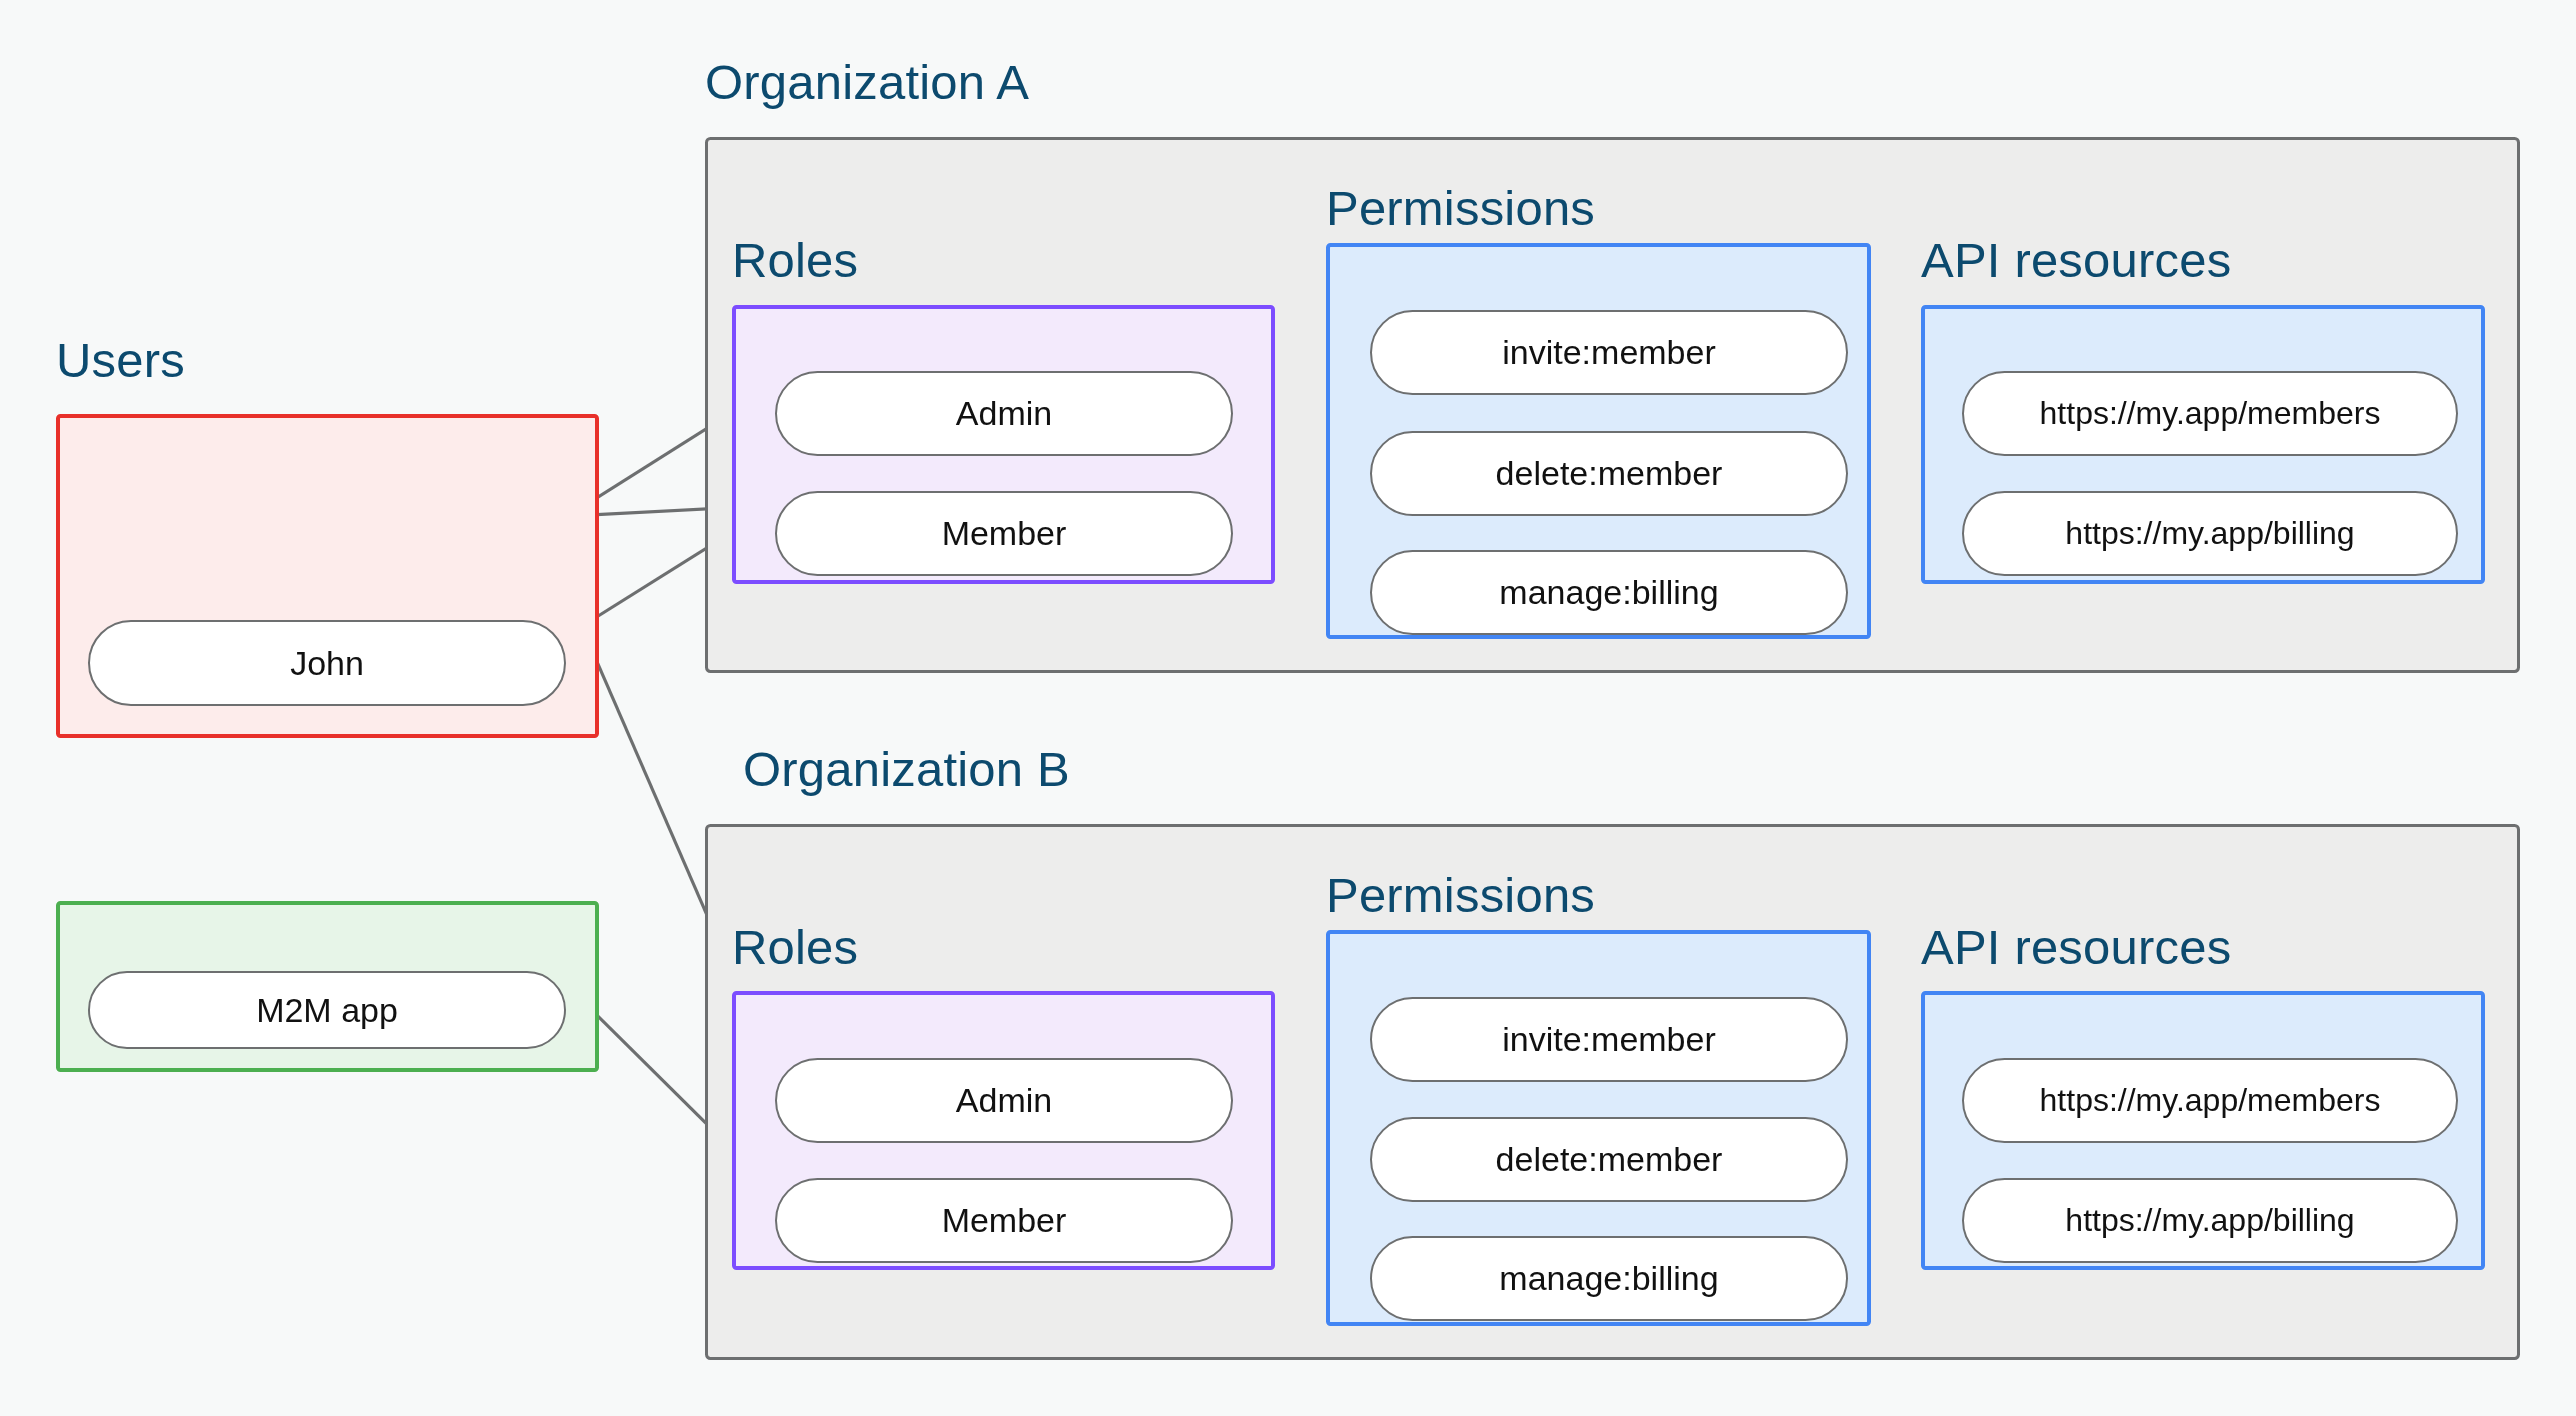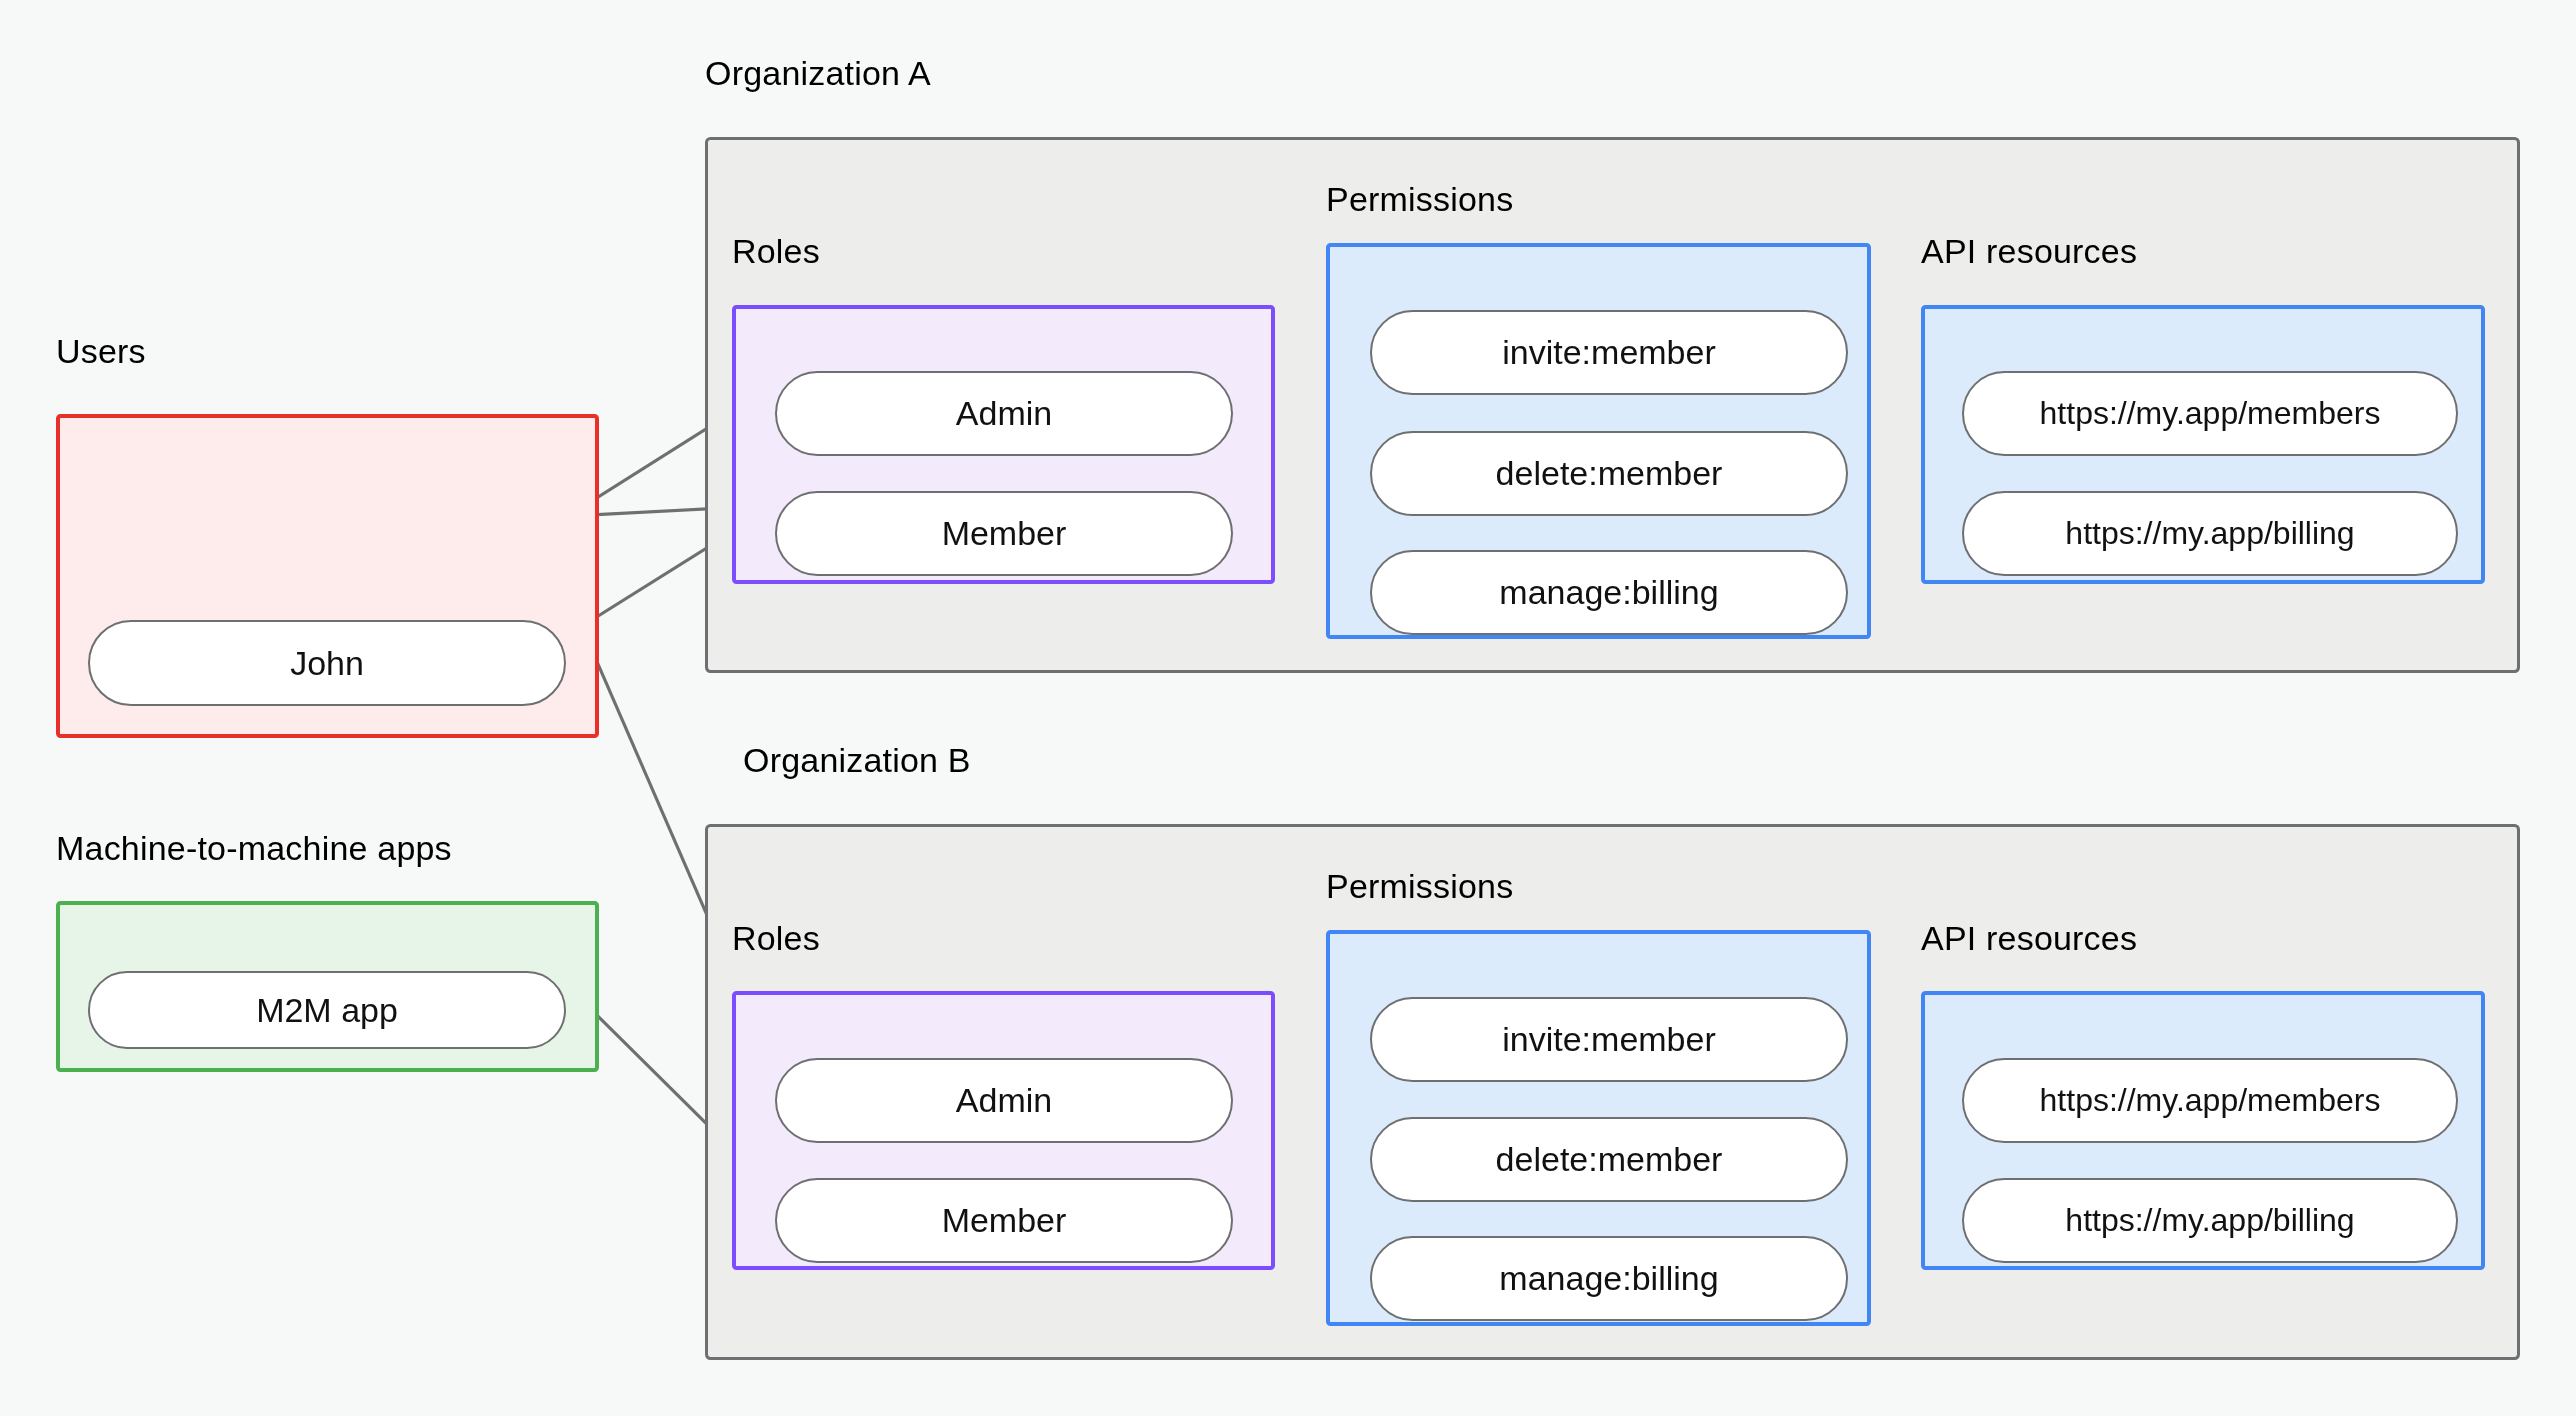--- a/index.html
+++ b/index.html
@@ -21,22 +21,22 @@
     left: 0; top: 0;
     width: 2576px;
     height: 1416px;
     z-index: 1;
     pointer-events: none;
   }
   
   .caption {
     position: absolute;
     z-index: 4;
-    font-size: 34px;
-    color: #000000;
+    font-size: 49px;
+    color: #0c4a6e;
     white-space: nowrap;
     letter-spacing: 0.2px;
   }
   
   .org-box {
     position: absolute;
     z-index: 2;
     background: #ededec;
     border: 3.6px solid #6d6f70;
     border-radius: 5.4px;
@@ -122,21 +122,20 @@
       <circle cx="2178" cy="1190" r="11"></circle>
       <circle cx="2178" cy="1323" r="11"></circle>
     </g>
   </svg>
 
   <div class="caption" style="left:56px; top:332px;">Users</div>
 
   <div class="group-box group-users" style="left:56px; top:414px; width:543px; height:324px;"></div>
   <div class="pill" style="left:88px; top:592px; width:478px; height:86px;">John</div>
 
-  <div class="caption" style="left:56px; top:829px;">Machine-to-machine apps</div>
 
   <div class="group-box group-m2m" style="left:56px; top:901px; width:543px; height:171px;"></div>
   <div class="pill" style="left:88px; top:943px; width:478px; height:78px;">M2M app</div>
 
   <div class="caption" style="left:705px; top:54px;">Organization A</div>
 
   <div class="org-box" style="left:705px; top:137px; width:1815px; height:536px;"></div>
 
   <div class="caption" style="left:732px; top:232px;">Roles</div>
   <div class="group-box group-roles" style="left:732px; top:305px; width:543px; height:279px;"></div>

